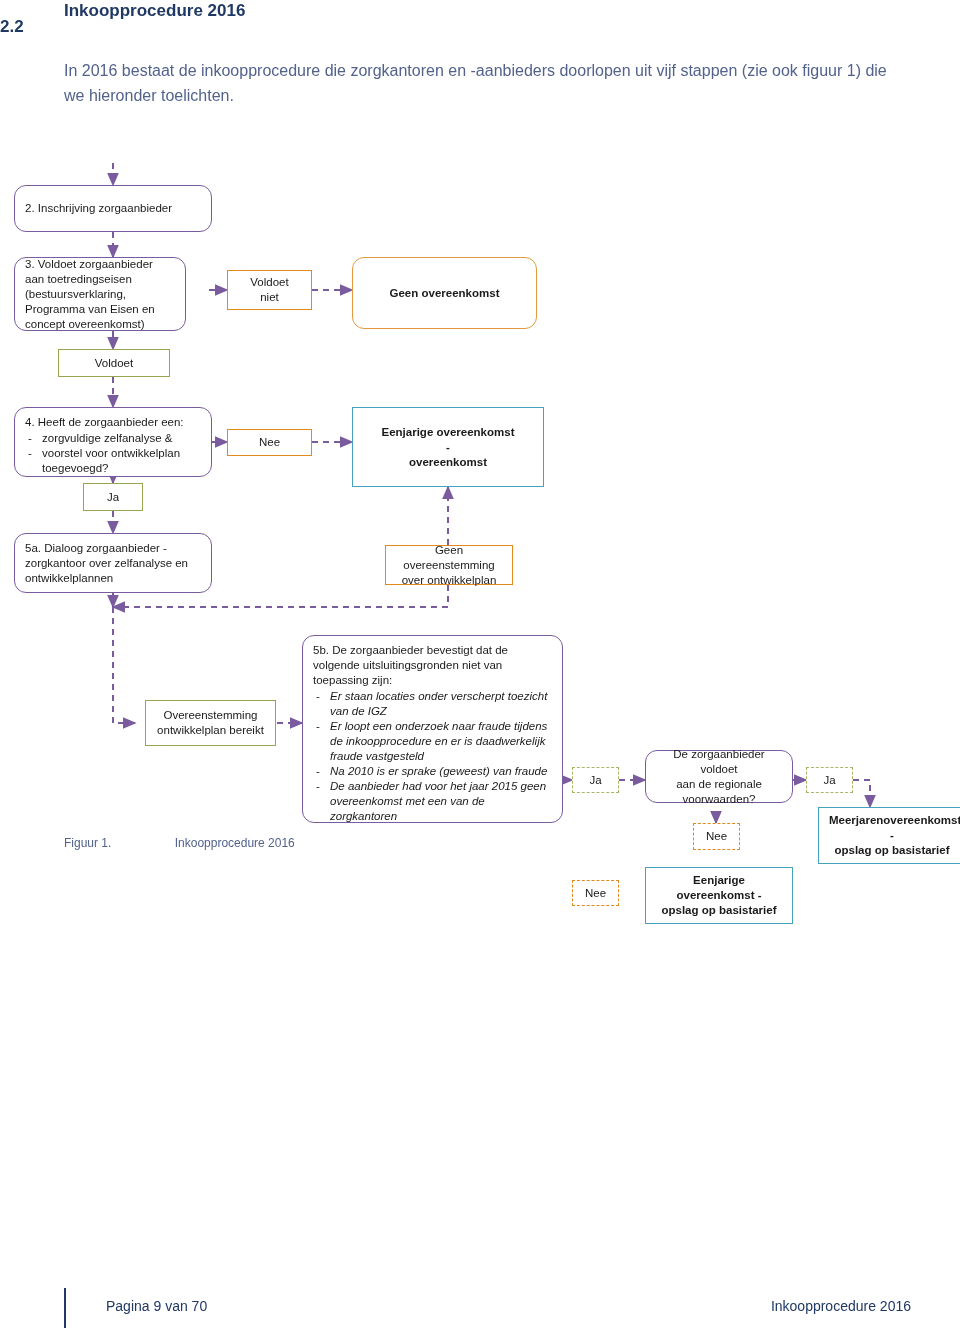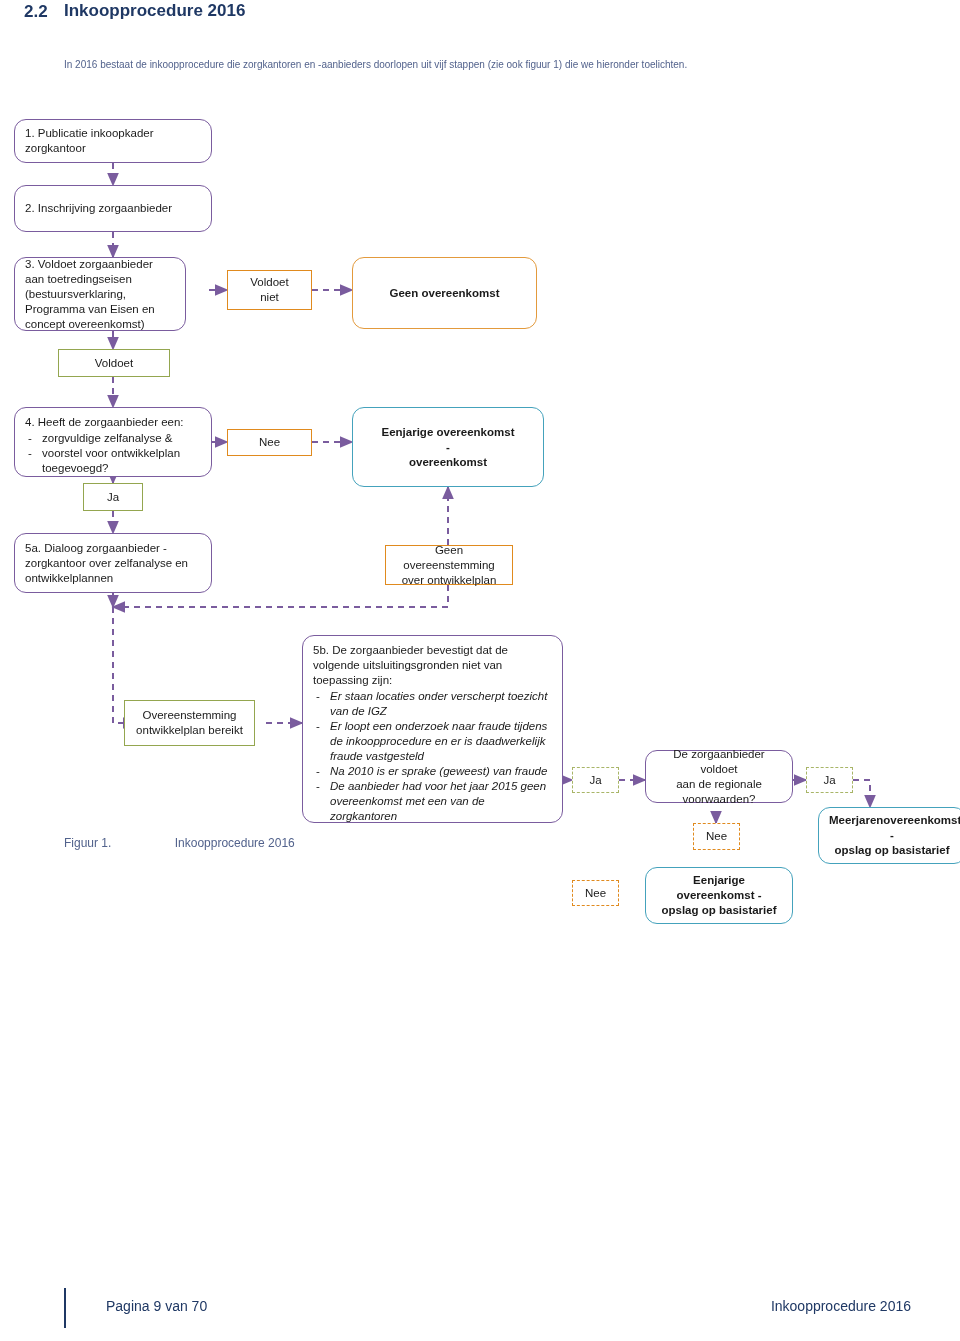--- a/index.html
+++ b/index.html
@@ -24,37 +24,36 @@
     height: 24px;
     color: #1F3864;
     font-weight: bold;
     font-size: 17px;
     line-height: 22px;
     white-space: nowrap;
   }
   #heading .num {
     position: absolute;
     left: 0px;
-    top: 1px;
-    padding-left: 24px;
+    top: 16px;
   }
   #heading .ttl {
     position: absolute;
     left: 64px;
     top: 0px;
   }
 
   
   #intro {
     position: absolute;
     left: 64px;
     top: 42px;
     width: 830px;
     color: #52628C;
-    font-size: 10px;
+    font-size: 16px;
     line-height: 25px;
   }
 
   
   #figure {
     position: absolute;
     left: 0px;
     top: 105px;
     width: 960px;
     height: 720px;
@@ -91,21 +90,21 @@
     border: 1.6px solid #E39A3C;
     border-radius: 12px;
     padding: 7px 28px;
     justify-content: center;
     text-align: center;
     font-weight: bold;
   }
   
   .n-teal-round {
     border: 1.8px solid #44A2BC;
-    border-radius: 12px;
+    border-radius: 0;
     padding: 7px 10px;
     justify-content: center;
     text-align: center;
     font-weight: bold;
   }
   
   .n-orange-rect {
     border: 1.5px solid #E08A1E;
     justify-content: center;
     text-align: center;
@@ -244,23 +243,20 @@
       <path d="M619,788 L645,788"></path>
 
       <path d="M793,675 L806,675"></path>
       <path d="M853,675 L870,675 L870,702"></path>
 
       <path d="M716,706 L716,718"></path>
       <path d="M716,745 L716,762"></path>
     </g>
   </svg>
 
-  <div class="node n-purple" style="left:14px; top:14px; width:198px; height:44px;">
-    <div class="inner">1. Publicatie inkoopkader zorgkantoor</div>
-  </div>
 
   <div class="node n-purple" style="left:14px; top:80px; width:198px; height:47px;">
     <div class="inner">2. Inschrijving zorgaanbieder</div>
   </div>
 
   <div class="node n-purple" style="left:14px; top:152px; width:172px; height:74px;">
     <div class="inner">3. Voldoet zorgaanbieder aan toetredingseisen (bestuursverklaring, Programma van Eisen en concept overeenkomst)</div>
   </div>
 
   <div class="node n-orange-rect" style="left:227px; top:165px; width:85px; height:40px;">
@@ -305,21 +301,21 @@
     <div class="inner">5a. Dialoog zorgaanbieder - zorgkantoor over zelfanalyse en ontwikkelplannen</div>
   </div>
 
   <div class="node n-orange-rect" style="left:385px; top:440px; width:128px; height:40px;">
     <div class="inner">
       <div>Geen overeenstemming</div>
       <div>over ontwikkelplan</div>
     </div>
   </div>
 
-  <div class="node n-green-rect" style="left:124px; top:595px; width:131px; height:46px;">
+  <div class="node n-green-rect" style="left:145px; top:595px; width:131px; height:46px;">
     <div class="inner">
       <div>Overeenstemming</div>
       <div>ontwikkelplan bereikt</div>
     </div>
   </div>
 
   <div class="node n-purple" style="left:302px; top:530px; width:261px; height:188px; align-items:flex-start;">
     <div class="inner">
       <div>5b. De zorgaanbieder bevestigt dat de volgende uitsluitingsgronden niet van toepassing zijn:</div>
       <ul class="bullets">

